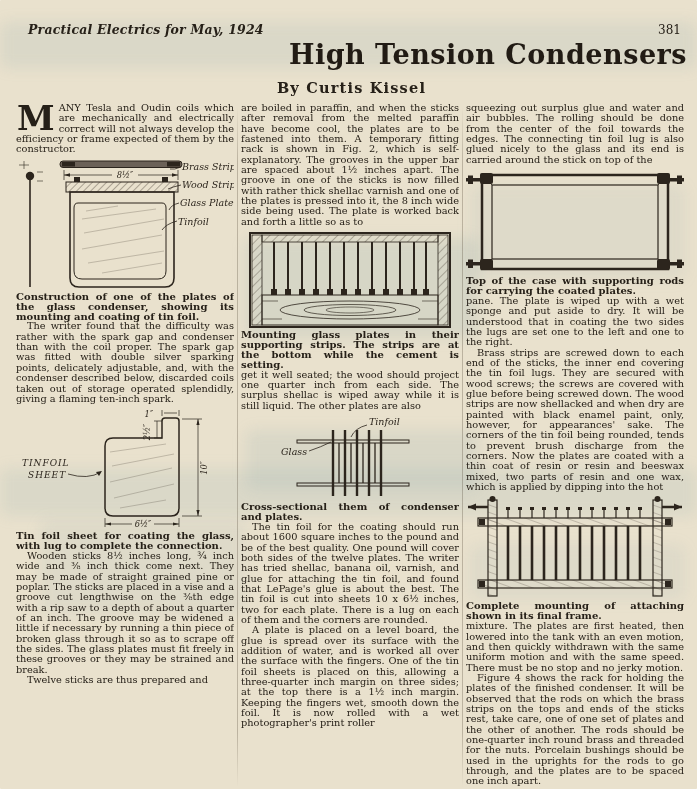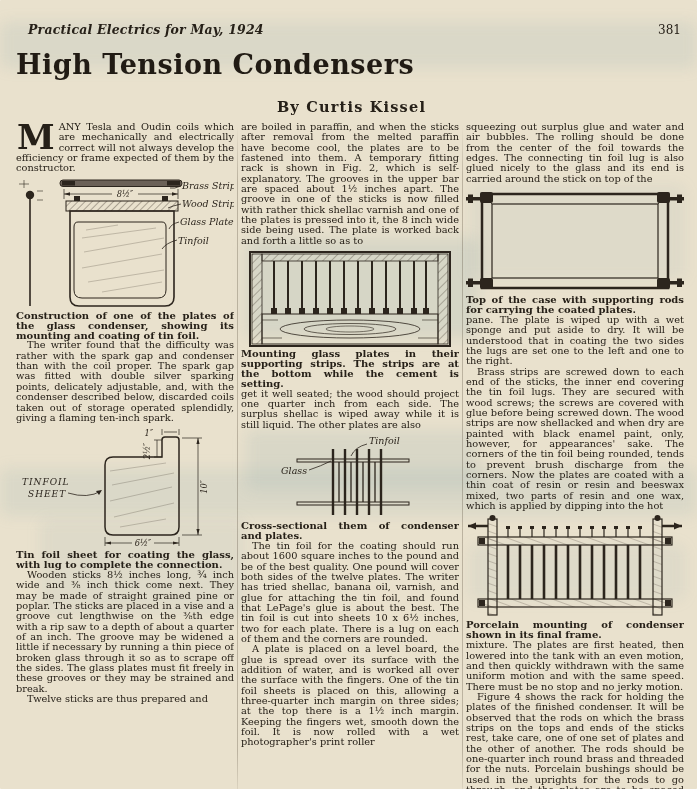--- a/index.html
+++ b/index.html
@@ -5,22 +5,22 @@
   *{box-sizing:border-box;margin:0;padding:0}
   html,body{margin:0;background:#fdfcf8}
   .page{position:relative;width:697px;height:789px;background:#e9e1cd;border-radius:1px;
         overflow:hidden;color:#262018;font-family:"DejaVu Serif",serif;
         padding:22px 10px 0 16px}
   .ghost{position:absolute;pointer-events:none;filter:blur(7px);border-radius:8px}
   .content{position:relative;z-index:1}
   .hdr{display:flex;justify-content:space-between;align-items:baseline;padding:0 6px 0 12px}
   .journal{font-style:italic;font-weight:700;font-size:12.5px;letter-spacing:.2px}
   .pageno{font-size:12px}
-  .title{text-align:left;font-size:27px;font-weight:700;letter-spacing:.5px;margin-top:12px;color:#211b14}
-  .byline{text-align:center;font-size:14.5px;font-weight:700;letter-spacing:1.2px;margin-top:18px}
+  .title{text-align:right;font-size:27px;font-weight:700;letter-spacing:.5px;margin-top:2px;color:#211b14}
+  .byline{text-align:center;font-size:14.5px;font-weight:700;letter-spacing:1.2px;margin-top:9px}
   .cols{display:flex;margin-top:7px}
   .col{width:218px;font-size:9.8px;line-height:10.35px;text-align:justify;overflow:hidden}
   .divider{width:1px;margin:4px 3px 0 3px;background:linear-gradient(rgba(70,58,42,0),rgba(70,58,42,.28) 8%,rgba(70,58,42,.28) 92%,rgba(70,58,42,0))}
   .col p{margin:0}
   .ind{text-indent:11px}
   .dc{float:left;font-size:34px;line-height:26px;font-weight:700;padding:2px 4px 0 1px}
   .fig{display:block;margin:4px auto 1px}
   .cap{font-weight:700;font-size:10px;line-height:9.9px;text-align:justify;margin:1px 2px 4px 2px}
   svg{overflow:visible}
   svg text{font-family:"DejaVu Serif",serif;fill:#2c251d}
@@ -316,21 +316,21 @@
             <rect x="88" y="11" width="4" height="3"></rect>
               <rect x="100" y="11" width="4" height="3"></rect>
             <rect x="112" y="11" width="4" height="3"></rect>
               <rect x="124" y="11" width="4" height="3"></rect>
             <rect x="136" y="11" width="4" height="3"></rect>
               <rect x="148" y="11" width="4" height="3"></rect>
             <rect x="160" y="11" width="4" height="3"></rect>
               <rect x="172" y="11" width="4" height="3"></rect>
           </g>
         </svg>
-        <p class="cap">Porcelain mounting of condenser shown in its final frame.</p>
+        <p class="cap">Complete mounting of attaching shown in its final frame.</p>
 
         <p>mixture.  The plates are first heated, then lowered into the tank with an even motion, and then quickly withdrawn with the same uniform motion and with the same speed.  There must be no stop and no jerky motion.</p>
         <p class="ind">Figure 4 shows the rack for holding the plates of the finished condenser.  It will be observed that the rods on which the brass strips on the tops and ends of the sticks rest, take care, one of one set of plates and the other of another.  The rods should be one-quarter inch round brass and threaded for the nuts.  Porcelain bushings should be used in the uprights for the rods to go through, and the plates are to be spaced one inch apart.</p>
       </div>
 
     </div>
   </div>
 </div>
 
 </body></html>

